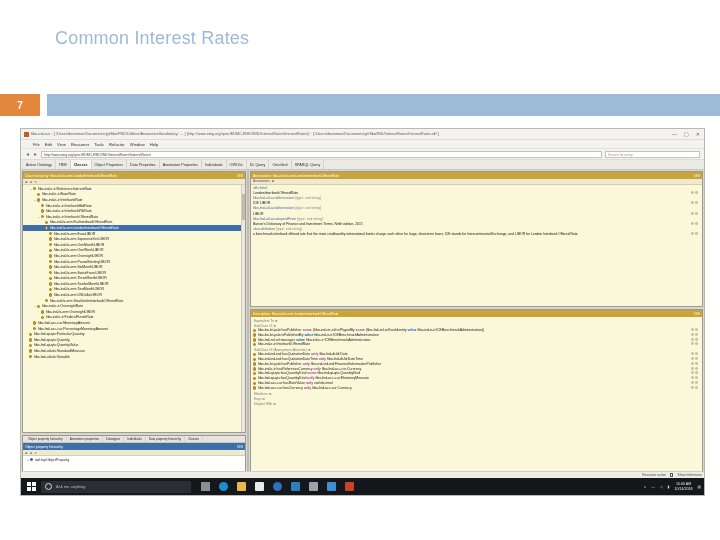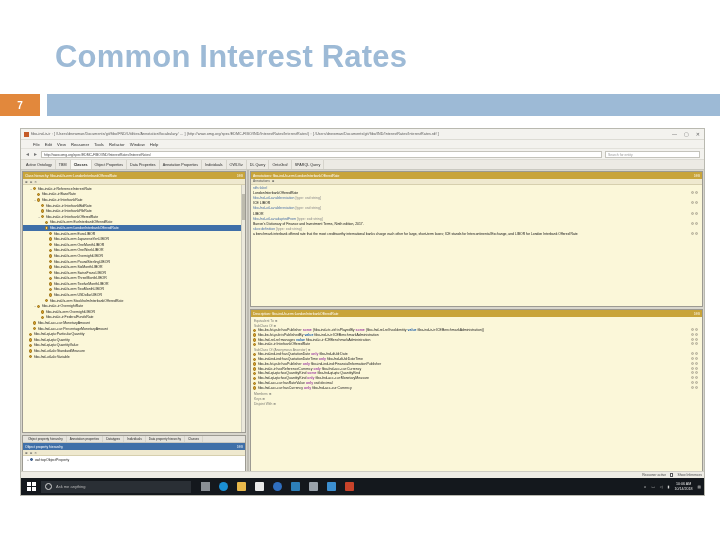--- a/index.html
+++ b/index.html
@@ -4,22 +4,22 @@
 <style>
   * { box-sizing: border-box; margin:0; padding:0; }
   html,body { width:720px; height:540px; overflow:hidden; }
   body {
     background:#ffffff;
     font-family:"Liberation Sans", sans-serif;
     position:relative;
   }
   
   .slide-title {
-    position:absolute; left:55px; top:39px;
-    font-size:31px; color:#9dbad6; font-weight:700;
+    position:absolute; left:55px; top:28px;
+    font-size:18px; color:#9dbad6; font-weight:400;
     letter-spacing:.2px; white-space:nowrap;
   }
   .band { position:absolute; left:0; top:94px; width:720px; height:22px; }
   .band-num {
     position:absolute; left:0; top:0; width:40px; height:22px;
     background:#e2883c; color:#fff; font-size:10px; font-weight:bold;
     display:flex; align-items:center; justify-content:center;
   }
   .band-bar {
     position:absolute; left:47px; top:0; width:673px; height:22px;

